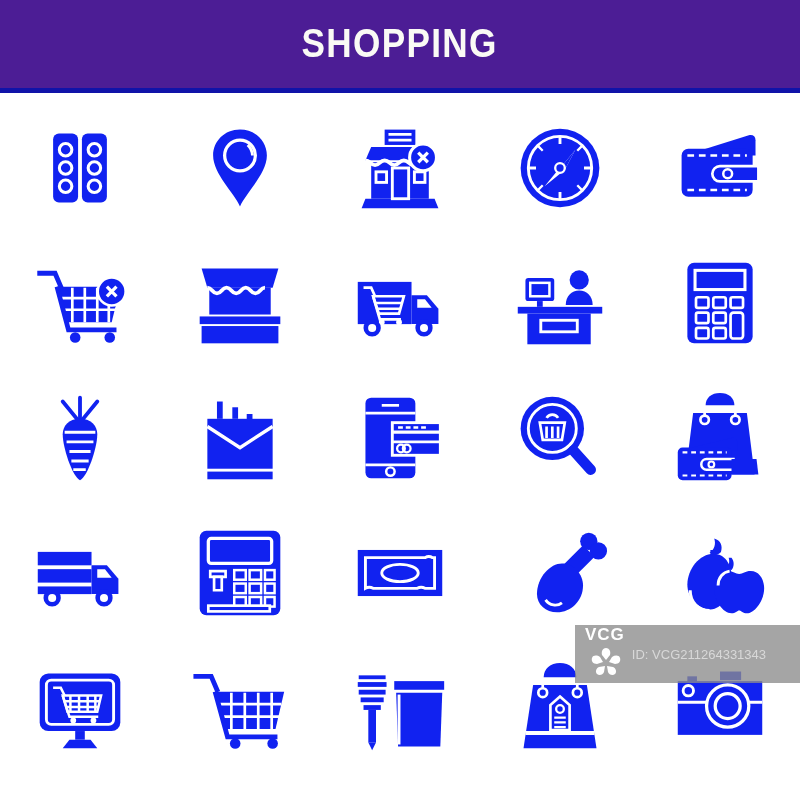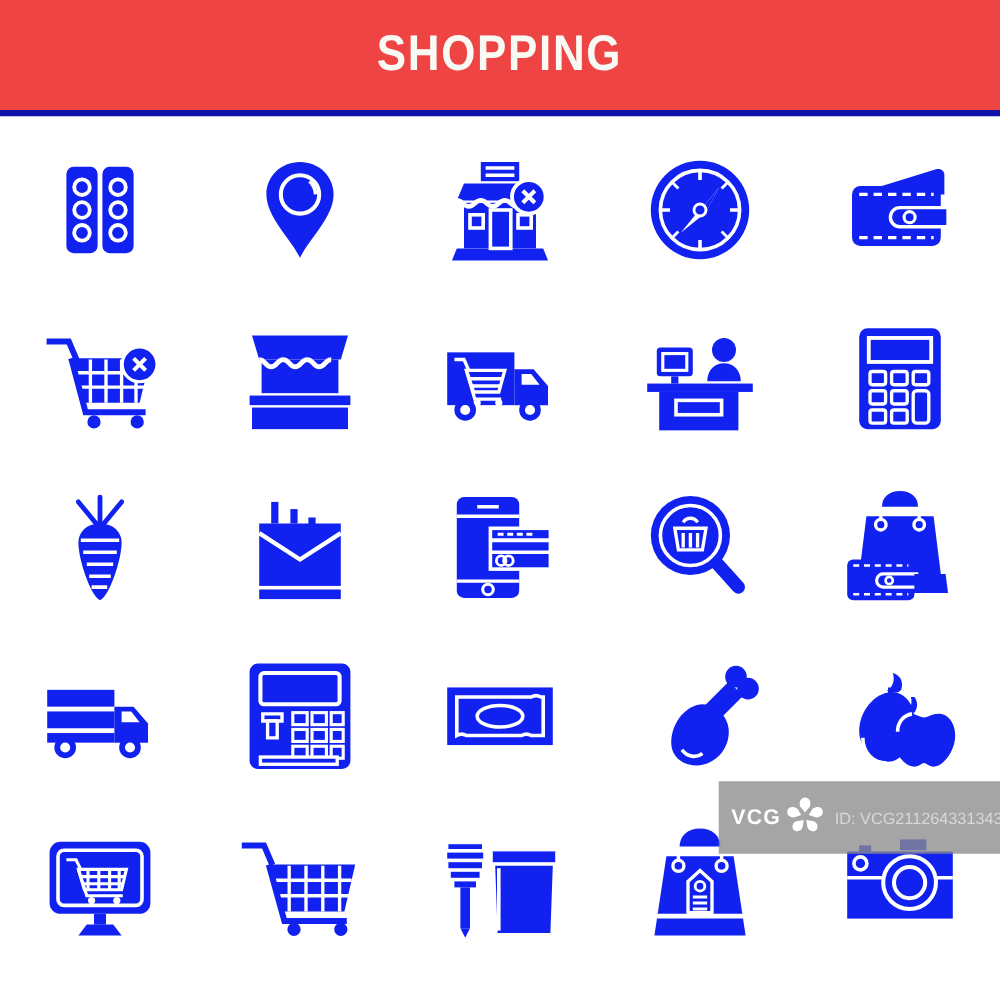--- a/index.html
+++ b/index.html
@@ -8,21 +8,21 @@
     background:#ffffff;
     font-family:"Liberation Sans", sans-serif;
     overflow:hidden;
     position:relative;
   }
   .page{width:800px;height:800px;position:relative;background:#fff;}
 
   
   .header{
     position:absolute;left:0;top:0;width:800px;height:88px;
-    background:#ef4444;
+    background:#4c1d95;
     display:flex;align-items:center;justify-content:center;
   }
   .header-title{
     color:#fafaf5;
     font-family:"Liberation Sans", sans-serif;
     font-size:40px;
     font-weight:bold;
     letter-spacing:1.5px;
     transform:scaleX(0.88);
     line-height:1;
@@ -52,20 +52,21 @@
   .watermark{
     position:absolute;left:575px;top:625px;
     width:225px;height:58px;
     background:rgba(140,140,140,0.78);
     display:flex;align-items:center;
     pointer-events:none;
   }
   .wm-logo{
     display:flex;align-items:center;
     margin-left:10px;
+    flex-direction:column;
   }
   .wm-vcg{
     color:#ffffff;font-size:17px;font-weight:bold;
     letter-spacing:1px;font-family:"Liberation Sans", sans-serif;
   }
   .wm-flower{margin-left:2px;}
   .wm-id{
     color:#d8d8d8;font-size:13px;margin-left:7px;
     font-family:"Liberation Sans", sans-serif;
     white-space:nowrap;

